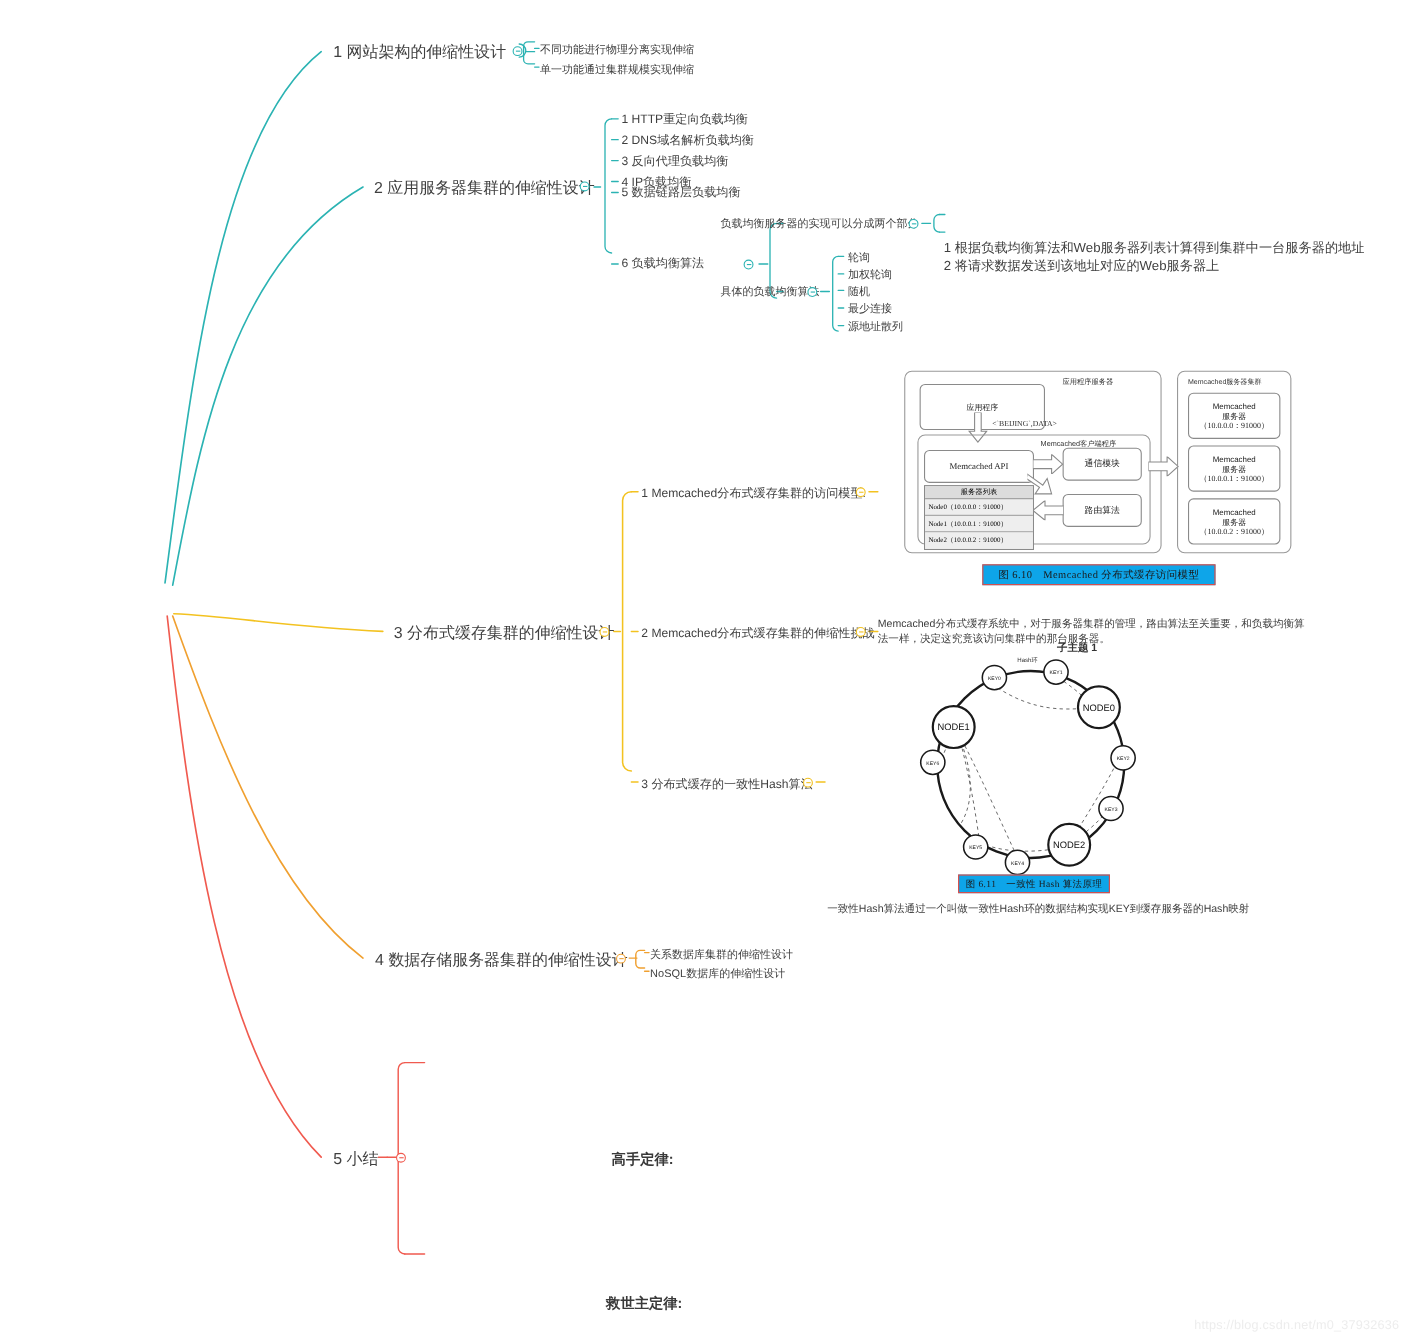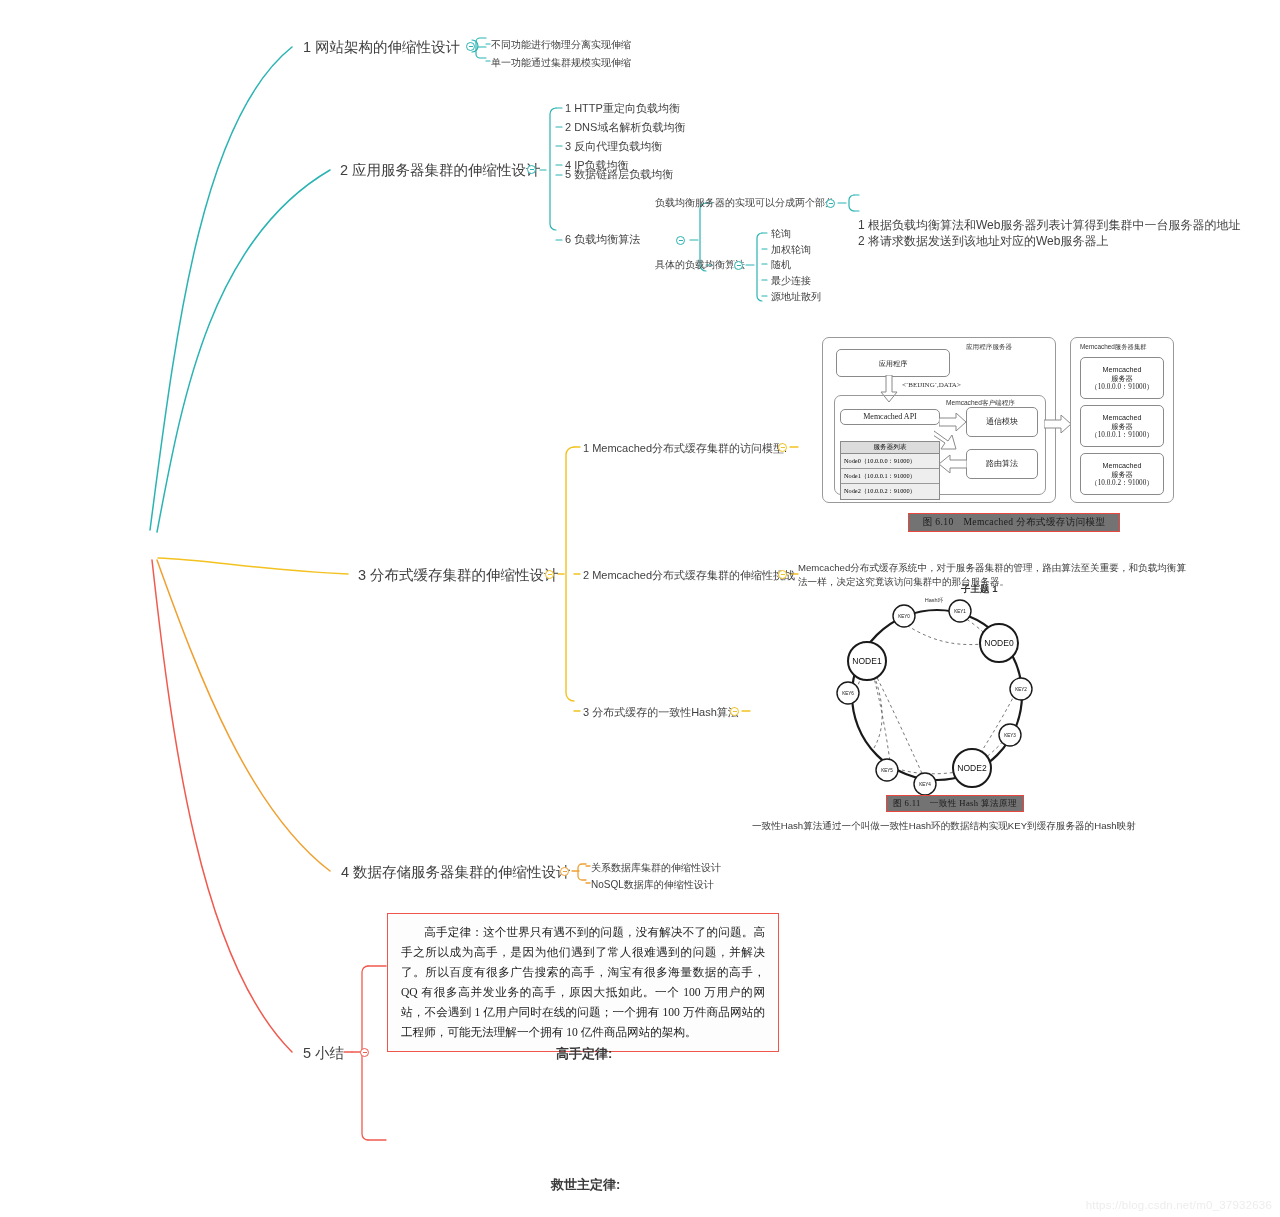--- a/index.html
+++ b/index.html
@@ -62,24 +62,24 @@
     align-items:center; justify-content:center; font-size:6.6px; background:#dcdcdc;
   }
   .mc-list .row {
     height:15px; border-bottom:1px solid #9a9a9a; display:flex;
     align-items:center; padding-left:3px; font-size:6.3px; background:#eee;
     font-family:"Liberation Serif","DejaVu Serif",serif;
   }
   .mc-list .row:last-child { border-bottom:none; }
 
   .caption-box {
-    position:absolute; border:1.4px solid #e8483f; background:#737373;
+    position:absolute; border:1.4px solid #e8483f; background:#0ea5e9;
     font-family:"Liberation Serif","DejaVu Serif",serif;
     font-size:9.5px; color:#1a1a1a; display:flex; align-items:center;
-    justify-content:center; letter-spacing:0.4px;margin-left:15px;
+    justify-content:center; letter-spacing:0.4px;
   }
   .subtopic {
     position:absolute; font-size:9.5px; font-weight:bold; color:#333;margin-top:43px;
   }
   .para {
     position:absolute; font-size:9.6px; color:#3c3c3c; line-height:1.5;
     width:392px;
   }
   .figcap {
     position:absolute; font-size:9.6px; color:#3c3c3c;
@@ -219,31 +219,31 @@
   <div class="node lvl2" style="left:583px; top:568px;">2 Memcached分布式缓存集群的伸缩性挑战</div>
   <div class="tog yellow" style="left:778px; top:570px;"></div>
 
   <div class="node lvl2" style="left:583px; top:705px;">3 分布式缓存的一致性Hash算法</div>
   <div class="tog yellow" style="left:730px; top:707px;"></div>
 
   <div class="figure" id="fig-memcached">
     <div class="mc-outer mc-app-server"></div>
     <div class="mc-label" style="left:144px; top:6px;">应用程序服务器</div>
 
-    <div class="mc-box" style="left:14px; top:12px; width:114px; height:28px;">应用程序</div>
+    <div class="mc-box" style="left:14px; top:12px; width:114px; height:42px;">应用程序</div>
 
     <svg style="position:absolute; left:58px; top:38px; width:18px; height:28px;" viewBox="0 0 18 28">
       <polygon points="6,0 12,0 12,17 17,17 9,27 1,17 6,17" fill="#fff" stroke="#8a8a8a" stroke-width="1"></polygon>
     </svg>
     <div class="mc-label mc-serif" style="left:80px; top:44px; font-size:7px;">&lt;`BEIJING`,DATA&gt;</div>
 
     <div class="mc-outer" style="left:12px; top:58px; width:212px; height:100px;"></div>
     <div class="mc-label" style="left:124px; top:62px;">Memcached客户端程序</div>
 
-    <div class="mc-box mc-serif" style="left:18px; top:72px; width:100px; height:16px; font-size:8px;">Memcached API</div>
+    <div class="mc-box mc-serif" style="left:18px; top:72px; width:100px; height:30px; font-size:8px;">Memcached API</div>
 
     <svg style="position:absolute; left:117px; top:76px; width:28px; height:18px;" viewBox="0 0 28 18">
       <polygon points="0,5 17,5 17,0 27,9 17,18 17,13 0,13" fill="#fff" stroke="#8a8a8a" stroke-width="1"></polygon>
     </svg>
     <div class="mc-box" style="left:144px; top:70px; width:72px; height:30px; font-size:8px;">通信模块</div>
 
     <svg style="position:absolute; left:112px; top:92px; width:34px; height:30px;" viewBox="0 0 34 30">
       <polygon points="0,2 14,12 18,6 22,20 7,20 11,14 -1,6" fill="#fff" stroke="#8a8a8a" stroke-width="1"></polygon>
     </svg>
     <div class="mc-box" style="left:144px; top:112px; width:72px; height:30px; font-size:8px;">路由算法</div>
@@ -338,21 +338,18 @@
   <div class="figcap" style="left:752px; top:820px;">一致性Hash算法通过一个叫做一致性Hash环的数据结构实现KEY到缓存服务器的Hash映射</div>
 
   <div class="node lvl1" style="left:341px; top:863px;">4 数据存储服务器集群的伸缩性设计</div>
   <div class="tog orange" style="left:560px; top:867px;"></div>
   <div class="node lvl3" style="left:591px; top:861px;">关系数据库集群的伸缩性设计</div>
   <div class="node lvl3" style="left:591px; top:878px;">NoSQL数据库的伸缩性设计</div>
 
   <div class="node lvl1" style="left:303px; top:1044px;">5 小结</div>
   <div class="tog red" style="left:360px; top:1048px;"></div>
 
-  <div class="quote" style="left:387px; top:913px; width:392px;">
-    <span class="ind">高手定律：这个世界只有遇不到的问题，没有解决不了的问题。高手之所以成为高手，是因为他们遇到了常人很难遇到的问题，并解决了。所以百度有很多广告搜索的高手，淘宝有很多海量数据的高手，QQ 有很多高并发业务的高手，原因大抵如此。一个 100 万用户的网站，不会遇到 1 亿用户同时在线的问题；一个拥有 100 万件商品网站的工程师，可能无法理解一个拥有 10 亿件商品网站的架构。</span>
-  </div>
   <div class="quotelabel" style="left:556px; top:1045px;">高手定律:</div>
 
   <div class="quotelabel" style="left:551px; top:1176px;">救世主定律:</div>
 
   <div class="watermark">https://blog.csdn.net/m0_37932636</div>
 </div>
 
 </body></html>

